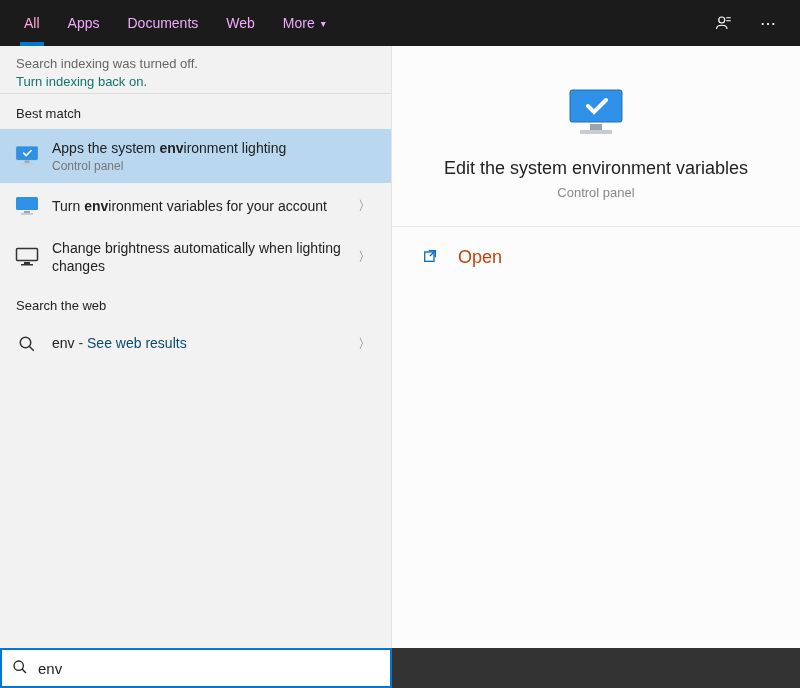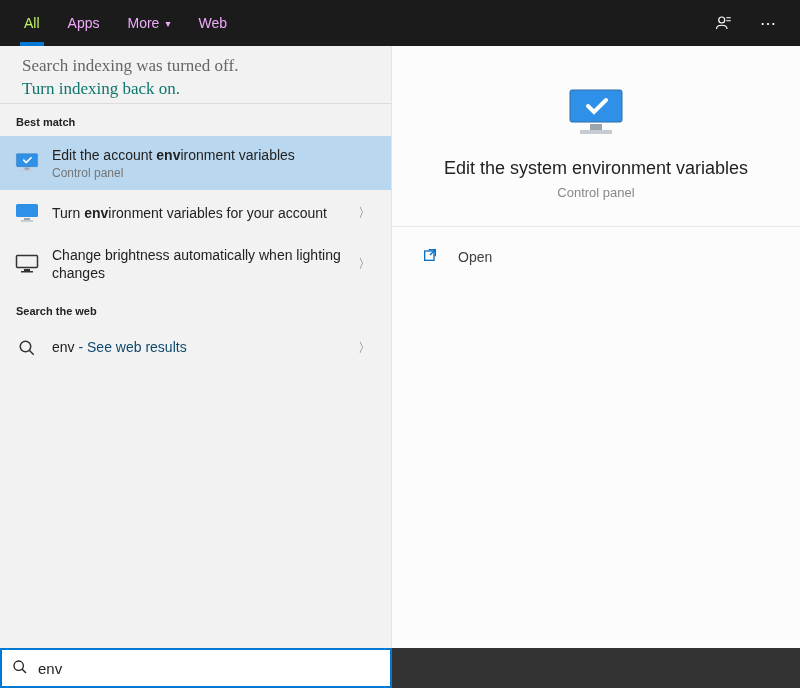--- a/index.html
+++ b/index.html
@@ -1,78 +1,79 @@
 <!DOCTYPE html>
 <html><head>
 <meta charset="utf-8">
 <style>
 * { box-sizing: border-box; margin: 0; padding: 0; }
 body { font-family: "Segoe UI", Arial, sans-serif; font-size: 13px; background: #fff; width: 800px; height: 688px; overflow: hidden; position: relative; }
 
 
 .tabs { background: #1b1b1b; color: #fff; height: 46px; display: flex; align-items: stretch; padding: 0 10px; }
 .tabs .tab { padding: 0 14px; display: flex; align-items: center; font-size: 14px; color: #f0abfc; cursor: pointer; position: relative; }
-.tabs .tab.active { color: #bef264; }
+.tabs .tab.active { color: #f9a8d4; }
 .tabs .tab.active::after { content: ""; position: absolute; left: 10px; right: 10px; bottom: 0; height: 4px; background: #0078d4; }
 .tabs .tab .chev { margin-left: 6px; font-size: 10px; }
 .tabs .spacer { flex: 1; }
 .tabs .right-icon { width: 44px; display: flex; align-items: center; justify-content: center; color: #fff; font-size: 16px; cursor: pointer; }
 
 
 .body { display: flex; height: 602px; }
 .left { width: 392px; background: #f2f2f2; display: flex; flex-direction: column; border-right: 1px solid #e3e3e3; }
 .right { flex: 1; background: #fcfcfc; display: flex; flex-direction: column; }
 
 
-.notice { padding: 10px 22px 4px; color: #666; font-size: 17px; font-family: Liberation Serif, serif; }
+.notice { padding: 10px 16px 4px; color: #666; font-size: 13px; }
 .notice a { color: #0f766e; text-decoration: none; cursor: pointer; display: inline-block; margin-top: 3px; }
-.section-hdr { padding: 12px 16px 8px; font-weight: 700; font-size: 11px; color: #222; }
+.section-hdr { padding: 12px 16px 8px; font-weight: 400; font-size: 13px; color: #222; }
 .divider { height: 1px; background: #dcdcdc; margin: 0; }
 
 .result { display: flex; align-items: center; padding: 10px 14px; cursor: pointer; position: relative; }
 .result .ricon { width: 26px; height: 26px; display: flex; align-items: center; justify-content: center; margin-right: 12px; flex-shrink: 0; }
 .result .texts { flex: 1; min-width: 0; }
 .result .title { font-size: 14px; color: #222; line-height: 1.3; }
 .result .title b { font-weight: 700; }
 .result .sub { font-size: 12px; color: #777; margin-top: 2px; }
 .result .chevron { color: #666; font-size: 13px; padding: 0 6px; }
 .result.selected { background: #b9d7ef; }
 
 
 .preview-top { padding: 40px 30px 26px; text-align: center; border-bottom: 1px solid #eaeaea; }
 .preview-top .big-icon { margin-bottom: 18px; display: flex; justify-content: center; }
 .preview-top .ptitle { font-size: 18px; color: #222; margin-bottom: 6px; }
 .preview-top .psub { font-size: 13px; color: #888; }
 .preview-actions { padding: 6px 0; }
 .action-row { display: flex; align-items: center; padding: 14px 30px; cursor: pointer; }
 .action-row .aicon { width: 22px; color: #0a6fc4; margin-right: 14px; font-size: 15px; }
-.action-row .alabel { font-size: 14px; color: #404040; }
+.action-row .alabel { font-size: 18px; color: #c2410c; }
 
 
 .bottom { position: absolute; left: 0; right: 0; bottom: 0; height: 40px; background: #333; display: flex; }
 .searchbox { width: 392px; height: 40px; background: #fff; border: 2px solid #0078d4; display: flex; align-items: center; padding: 0 10px; }
 .searchbox .sicon { color: #333; margin-right: 10px; font-size: 15px; }
 .searchbox input { border: none; outline: none; flex: 1; font-size: 15px; font-family: inherit; color: #222; }
 @keyframes blink { 50% { opacity: 0; } }
 
 
 .mon-lg svg { width: 64px; height: 54px; }
 .mon-sm svg { width: 26px; height: 22px; }
 </style>
 </head>
 <body>
 
 <div class="tabs">
   <div class="tab active">All</div>
   <div class="tab">Apps</div>
+  <div class="tab">Documents</div>
+  <div class="tab">Web</div>
   <div class="tab">
     <span>More</span>
     <span class="chev">▾</span>
   </div>
-  <div class="tab">Web</div>
   <div class="spacer"></div>
   <div class="right-icon">
     <svg width="18" height="18" viewBox="0 0 24 24" fill="none" stroke="#fff" stroke-width="1.6">
         <circle cx="9" cy="8" r="4"></circle>
         <path d="M2 20c0-3 3-5 7-5s7 2 7 5"></path>
         <path d="M15 5l6 0M15 9l6 0"></path>
       </svg>
   </div>
   <div class="right-icon">⋯</div>
 </div>
@@ -92,21 +93,21 @@
       <div class="ricon mon-sm">
         <svg viewBox="0 0 64 54">
             <rect x="6" y="4" width="52" height="32" rx="2" fill="#2e90e6" stroke="#2a6fa8" stroke-width="1"></rect>
             <path d="M24 20 l6 6 l12 -12" stroke="#fff" stroke-width="4" fill="none" stroke-linecap="round"></path>
             <rect x="26" y="38" width="12" height="6" fill="#9aa5ad"></rect>
             <rect x="16" y="44" width="32" height="4" fill="#c6ccd1"></rect>
           </svg>
       </div>
       <div class="texts">
         <div class="title">
-          <span>Edit the account </span><b>env</b><span>ironment variables</span>
+          <span>Apps the system </span><b>env</b><span>ironment lighting</span>
         </div>
         <div class="sub">Control panel</div>
       </div>
     </div>
 
 
     <div class="result">
       <div class="ricon">
         <svg width="24" height="20" viewBox="0 0 24 20">
             <rect x="1" y="1" width="22" height="13" rx="1.5" fill="#2e90e6"></rect>

